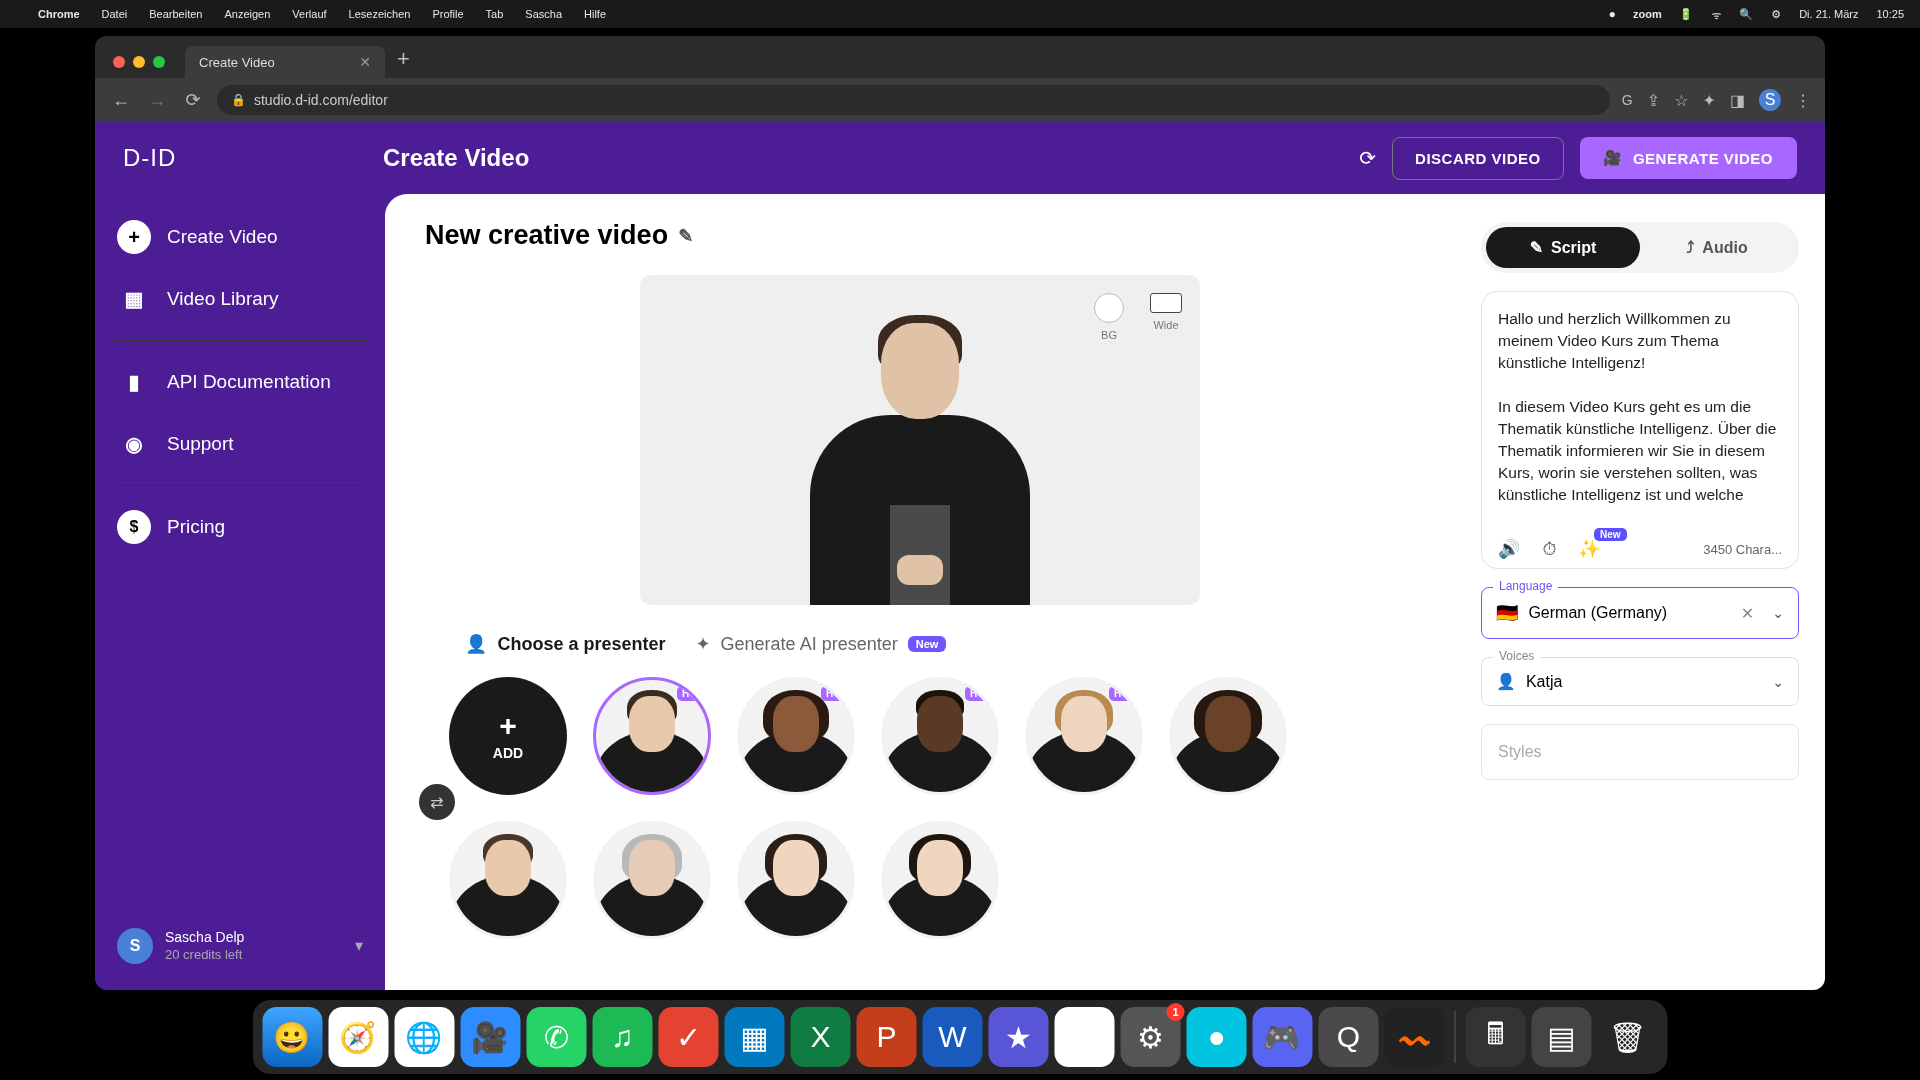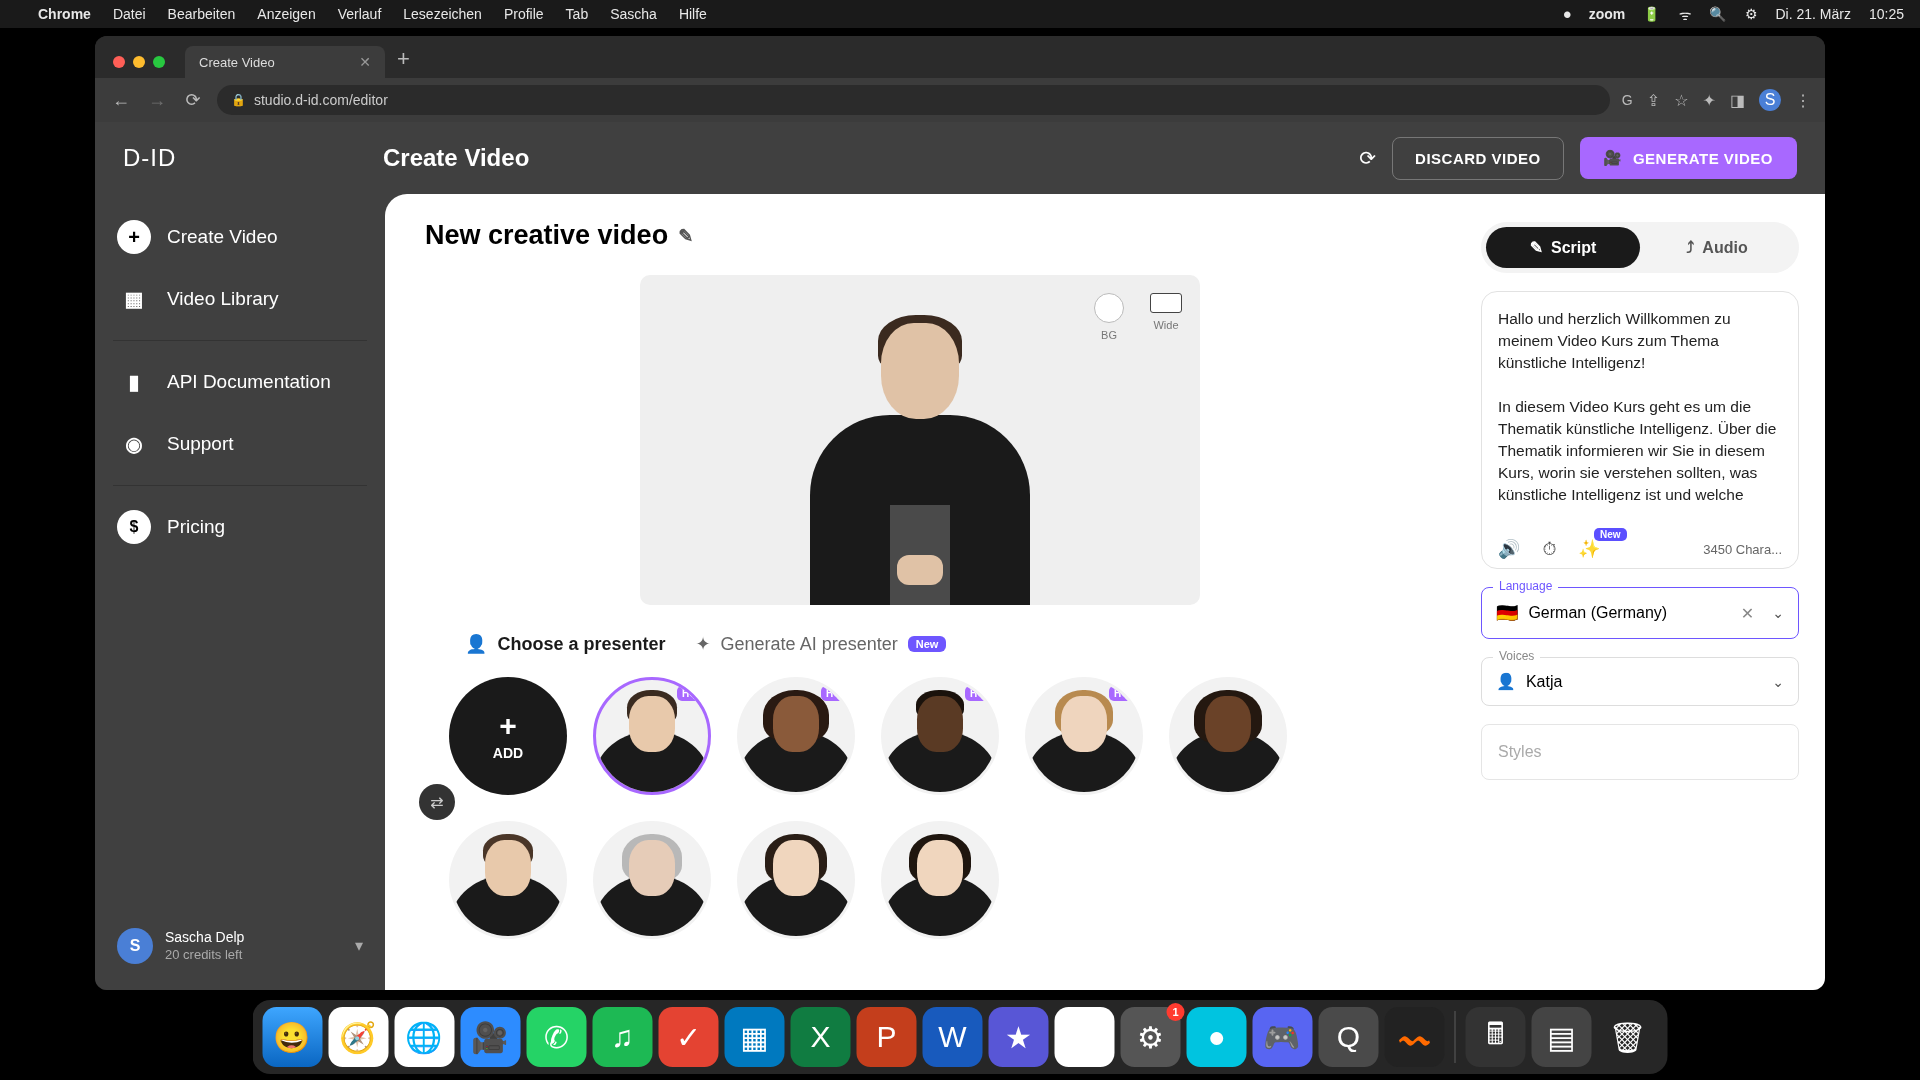--- a/index.html
+++ b/index.html
@@ -1,19 +1,19 @@
 <!DOCTYPE html>
 <html><head>
 <meta charset="utf-8">
 <style>
 * { margin: 0; padding: 0; box-sizing: border-box; font-family: -apple-system, BlinkMacSystemFont, "Segoe UI", Helvetica, Arial, sans-serif; }
 body { background: #000; width: 1920px; height: 1080px; overflow: hidden; position: relative; }
 
 
-.menubar { position: absolute; top: 0; left: 0; right: 0; height: 28px; background: #1a1a1a; color: #e8e8e8; display: flex; align-items: center; padding: 0 16px; font-size: 14px; }
+.menubar { position: absolute; top: 0; left: 0; right: 0; height: 28px; background: #1a1a1a; color: #e8e8e8; display: flex; align-items: center; padding: 0 16px; font-size: 11px; }
 .menubar .left { display: flex; align-items: center; gap: 22px; }
 .menubar .right { margin-left: auto; display: flex; align-items: center; gap: 18px; }
 .apple-logo { font-size: 16px; }
 .menubar .app-name { font-weight: 600; }
 
 
 .browser { position: absolute; top: 36px; left: 95px; right: 95px; bottom: 90px; background: #2b2b2b; border-radius: 12px; overflow: hidden; display: flex; flex-direction: column; }
 .tab-bar { height: 42px; background: #2b2b2b; display: flex; align-items: flex-end; padding: 0 10px; }
 .traffic { display: flex; gap: 8px; align-items: center; padding: 0 8px 10px 8px; }
 .traffic span { width: 12px; height: 12px; border-radius: 50%; display: block; }
@@ -27,21 +27,21 @@
 .addr-bar { height: 44px; background: #3c3c3c; display: flex; align-items: center; padding: 0 14px; gap: 12px; }
 .nav-btn { color: #bbb; font-size: 18px; width: 24px; text-align: center; }
 .nav-btn.disabled { opacity: .4; }
 .url-field { flex: 1; background: #2b2b2b; border-radius: 20px; height: 30px; display: flex; align-items: center; padding: 0 14px; color: #ccc; font-size: 14px; gap: 8px; }
 .lock-icon { font-size: 12px; color: #aaa; }
 .addr-right { display: flex; gap: 14px; color: #bbb; align-items: center; }
 .addr-right span { font-size: 16px; }
 .profile-dot { width: 22px; height: 22px; border-radius: 50%; background: #4a7fd6; color: #fff; display: flex; align-items: center; justify-content: center; font-size: 12px; }
 
 
-.app { flex: 1; background: #404040; display: flex; flex-direction: column; }
+.app { flex: 1; background: #4c1d95; display: flex; flex-direction: column; }
 .app-header { height: 72px; display: flex; align-items: center; padding: 0 28px; gap: 20px; }
 .logo { color: #fff; font-size: 24px; font-weight: 500; letter-spacing: 1px; width: 240px; }
 .page-title { color: #fff; font-size: 24px; font-weight: 600; }
 .header-actions { margin-left: auto; display: flex; align-items: center; gap: 16px; }
 .icon-btn { color: #fff; font-size: 20px; }
 .discard-btn { background: transparent; border: 1.5px solid #777; color: #fff; padding: 12px 22px; border-radius: 8px; font-size: 15px; font-weight: 600; letter-spacing: .5px; }
 .generate-btn { background: #a868ff; border: none; color: #fff; padding: 12px 24px; border-radius: 8px; font-size: 15px; font-weight: 700; letter-spacing: .5px; display: flex; align-items: center; gap: 10px; }
 
 .app-body { flex: 1; display: flex; }
 .sidebar { width: 290px; padding: 12px 10px; display: flex; flex-direction: column; }

